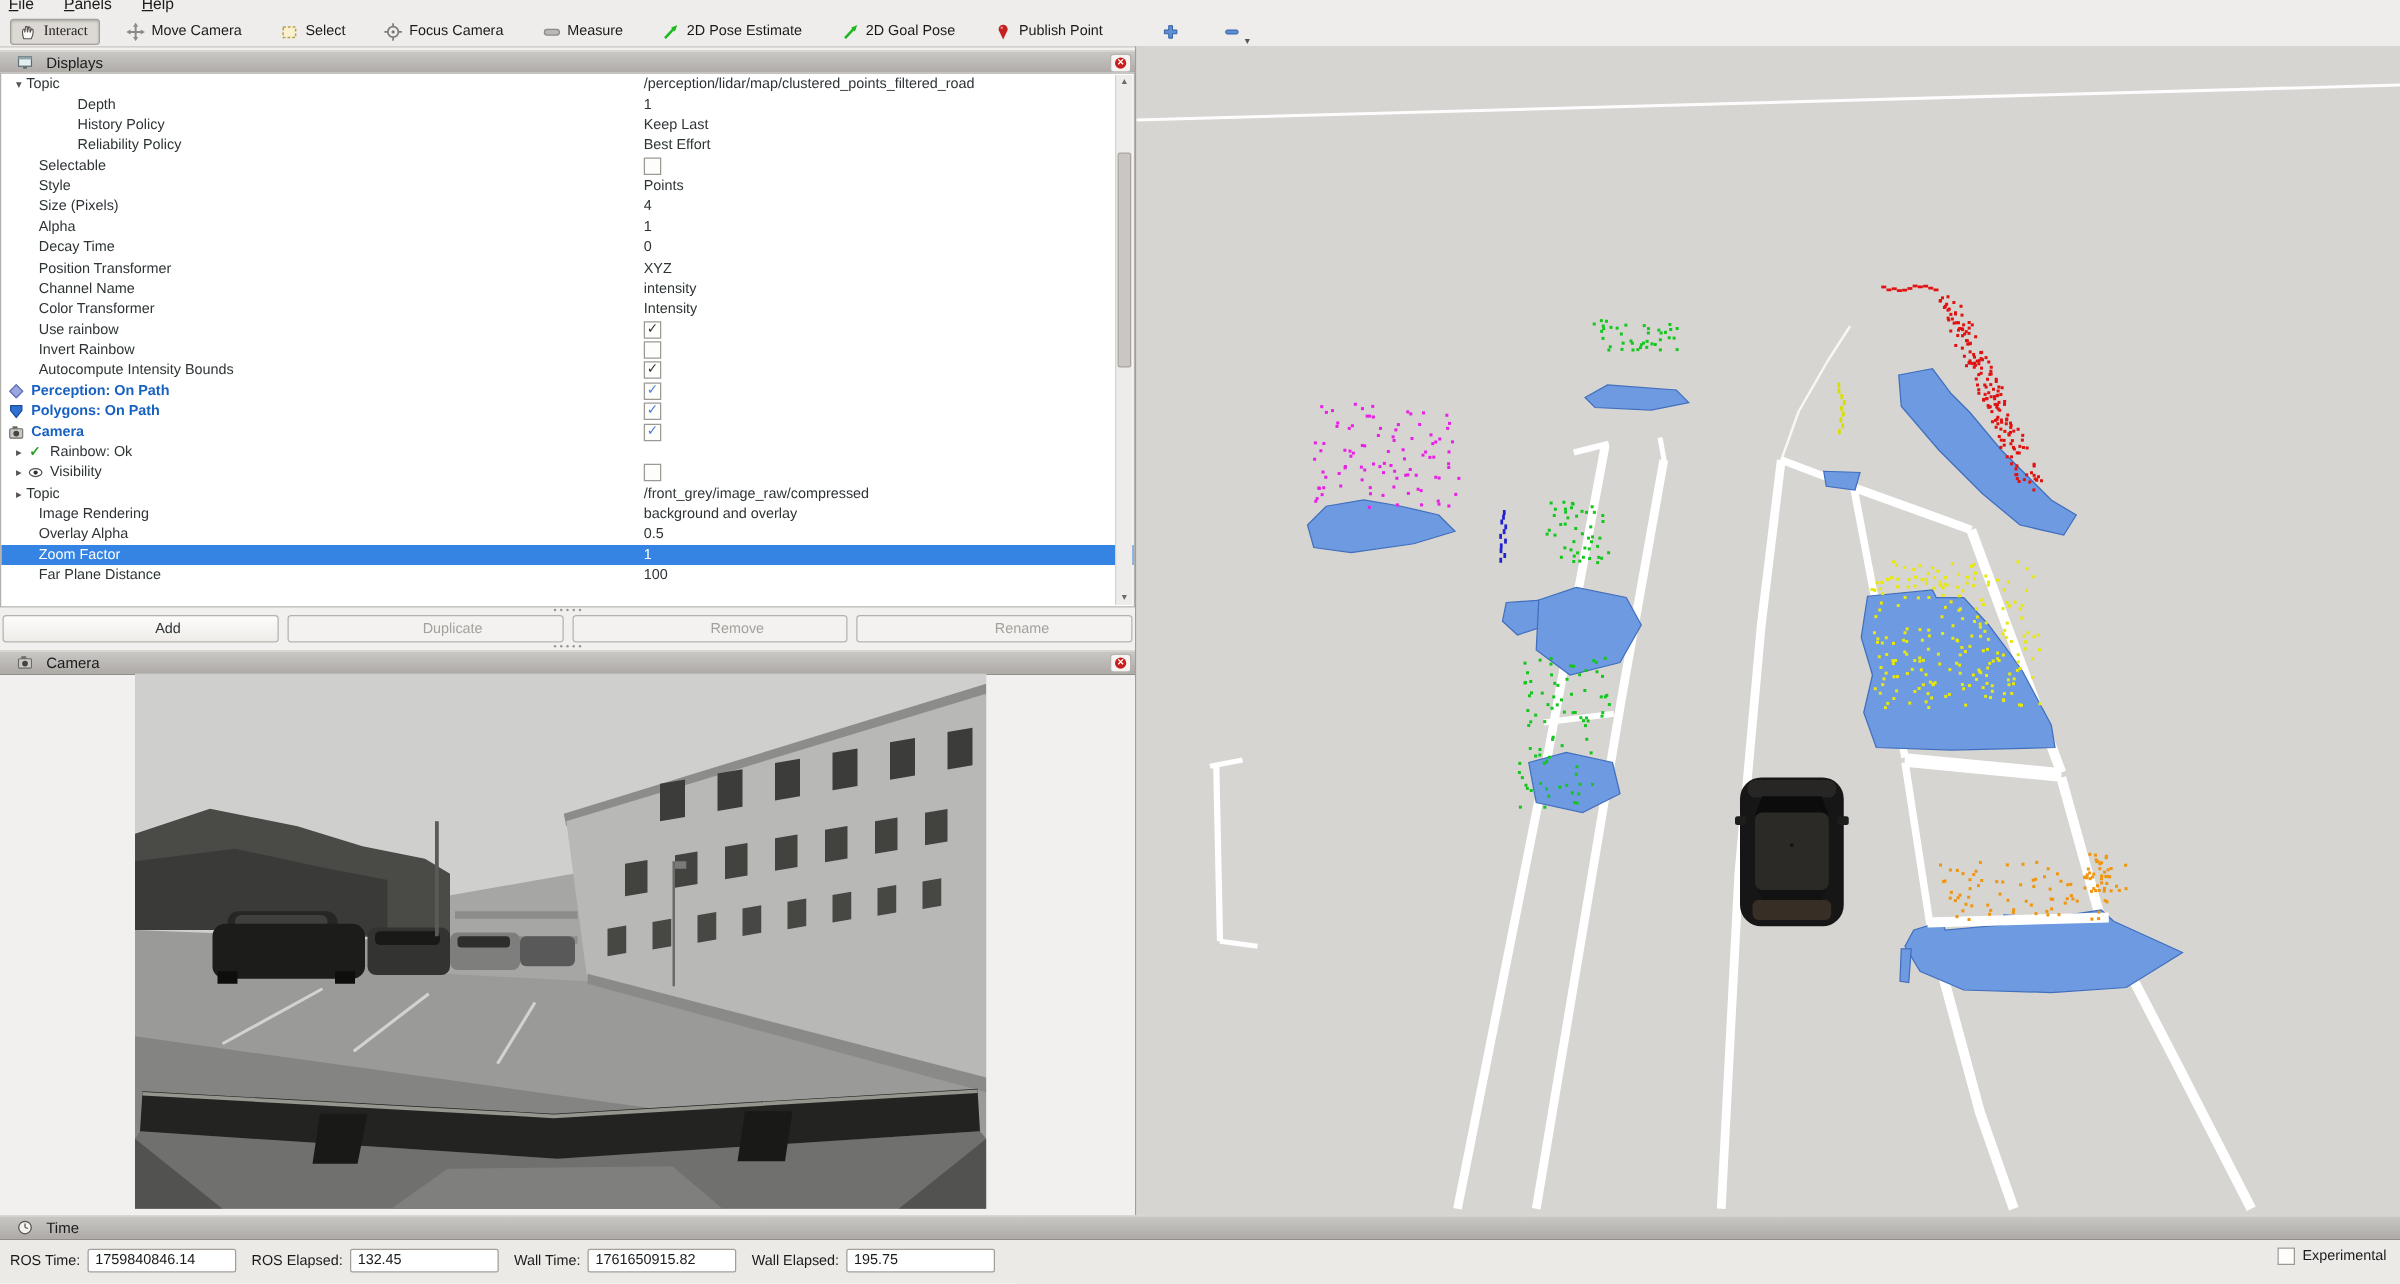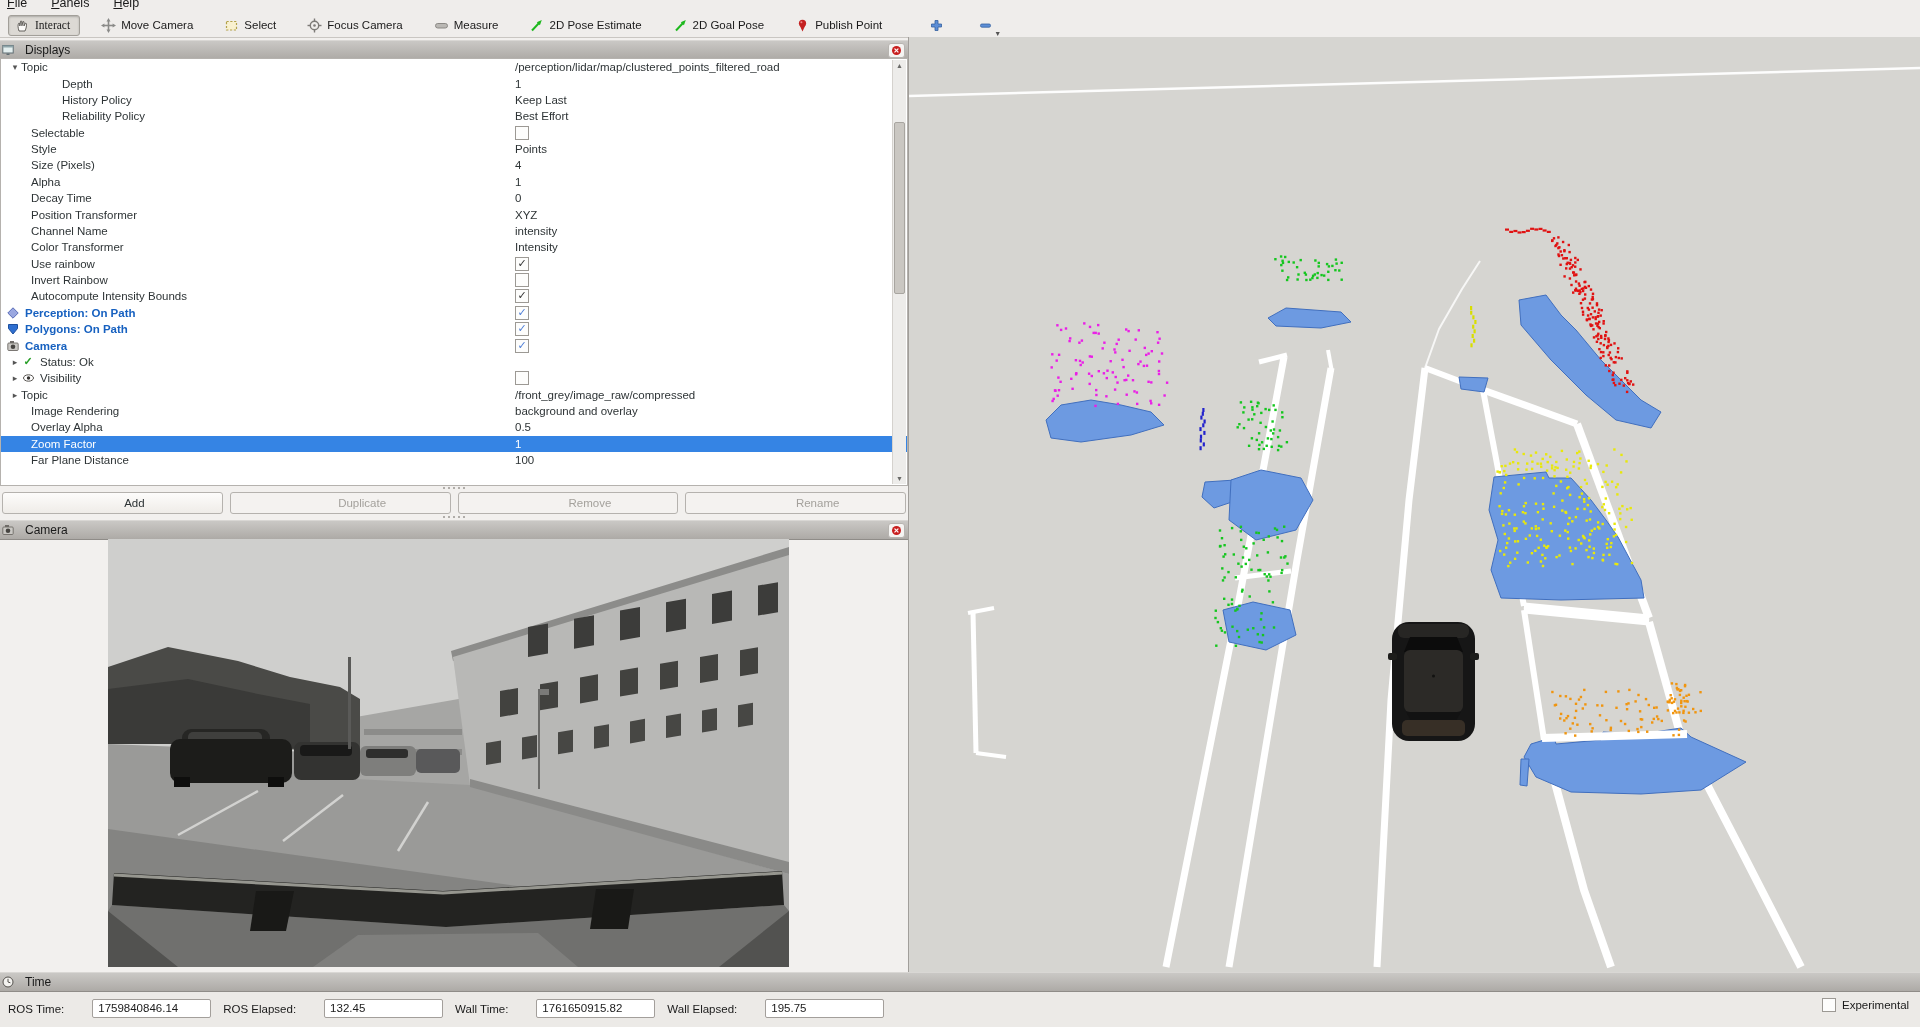--- a/index.html
+++ b/index.html
@@ -14,21 +14,21 @@
            border-bottom:1px solid #c9c6c2;display:flex;align-items:center;padding-left:8px;}
   .tbtn{display:flex;align-items:center;gap:5px;font-size:11.5px;padding:2px 9px 2px 6px;
         border:1px solid transparent;border-radius:3px;margin-right:14px;white-space:nowrap;}
   .tbtn.active{background:#dcd9d4;border-color:#a29f99;box-shadow:inset 0 1px 2px rgba(0,0,0,.22);font-family:Liberation Serif, serif;}
   .tbtn svg{display:block;}
   .tbtn-mini{margin-left:18px;margin-right:6px;padding:2px 4px;position:relative;}
   .ddarrow{position:absolute;right:-4px;bottom:-2px;font-size:7px;color:#555;}
   
   .panel-title{height:18px;background:linear-gradient(#cac8c5,#adaaa6);
                border-top:1px solid #d9d7d4;border-bottom:1px solid #8f8c88;
-               display:flex;align-items:center;gap:5px;padding:0 1px;font-size:12px;position:relative;}
+               display:flex;align-items:center;gap:5px;padding:0 13px;font-size:12px;position:relative;}
   .close-btn{position:absolute;right:3px;top:2px;width:15px;height:13px;background:#f5f4f2;
              border:1px solid #b7b4b0;border-radius:3px;display:flex;align-items:center;justify-content:center;}
   .close-dot{width:9px;height:9px;border-radius:50%;background:#c81e1e;color:#fff;font-size:7px;
              line-height:9px;text-align:center;font-weight:bold;}
   #left-col{position:absolute;left:0;top:37px;width:908px;height:935px;}
   #displays-panel{position:absolute;left:0;top:3px;width:908px;height:475px;}
   #displays-tree{position:absolute;left:0;top:18px;width:906px;height:426px;background:#fff;
                  border:1px solid #b5b2ae;overflow:hidden;}
   .trow{position:relative;height:16.38px;display:flex;align-items:center;font-size:11.5px;color:#2e3436;}
   .trow.sel{background:#3584e4;color:#fff;}
@@ -58,21 +58,21 @@
   
   #viewport{position:absolute;left:908px;top:37px;width:1012px;height:935px;background:#d6d5d1;
             border-left:1px solid #a19e9a;overflow:hidden;}
   
   #time-panel{position:absolute;left:0;top:972px;width:1920px;height:55px;background:#eceae7;}
   #time-content{position:absolute;left:0;top:18px;width:100%;height:37px;display:flex;
                 align-items:center;padding-left:8px;}
   .tfield{display:flex;align-items:center;margin-right:12px;}
   .tfield label{font-size:11.5px;margin-right:6px;white-space:nowrap;}
   .tfield .tin{width:112px;height:17px;background:#fff;border:1px solid #a39f9b;border-radius:2px;
-               font-size:11.5px;line-height:17px;padding-left:5px;font-family:"Liberation Sans",sans-serif;margin-left:22px;}
+               font-size:11.5px;line-height:17px;padding-left:5px;font-family:"Liberation Sans",sans-serif;}
   #experimental{position:absolute;left:1822px;top:26px;display:flex;align-items:center;gap:6px;
                 font-size:11.5px;white-space:nowrap;}
   #experimental .xbox{width:12px;height:12px;border:1px solid #9c9994;background:#fdfdfc;}
 </style>
 </head>
 <body>
 
 <div id="app">
   <div id="menubar">
       <span class="mitem"><u>F</u>ile</span>
@@ -303,21 +303,21 @@
                 </svg>
               </span>
               <span class="tlabel disp">Camera</span>
               <span class="cbox blue">✓</span>
             </div>
             <div class="trow">
               <span class="texp" style="margin-left:8px;">▸</span>
               <span class="ticon">
                 <span style="color:#2aa02a;font-weight:bold;font-size:11px;">✓</span>
               </span>
-              <span class="tlabel">Status: Ok</span>
+              <span class="tlabel">Rainbow: Ok</span>
             </div>
             <div class="trow">
               <span class="texp" style="margin-left:8px;">▸</span>
               <span class="ticon">
                 <svg width="13" height="12">
                   <ellipse cx="6.5" cy="6" rx="5" ry="3.2" fill="#fff" stroke="#55524e" stroke-width="1"></ellipse>
                   <circle cx="6.5" cy="6" r="1.7" fill="#33312e"></circle>
                 </svg>
               </span>
               <span class="tlabel">Visibility</span>

